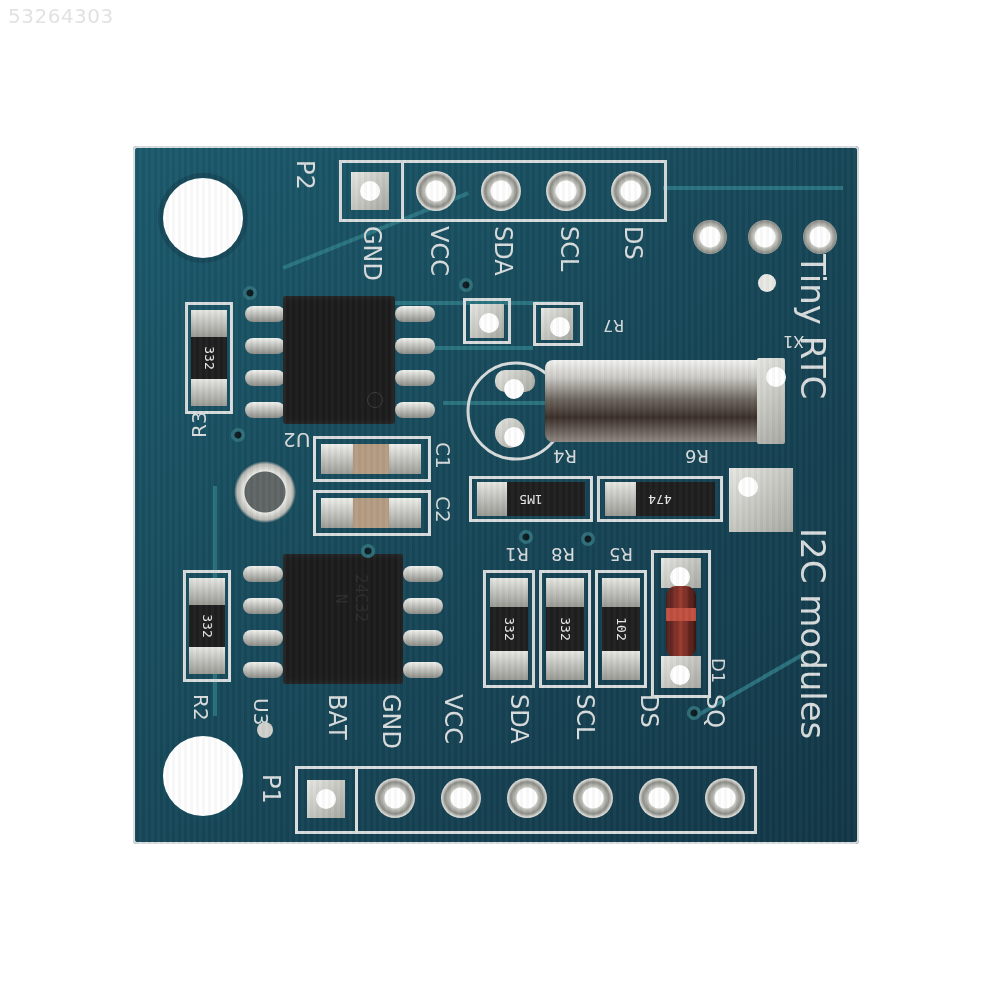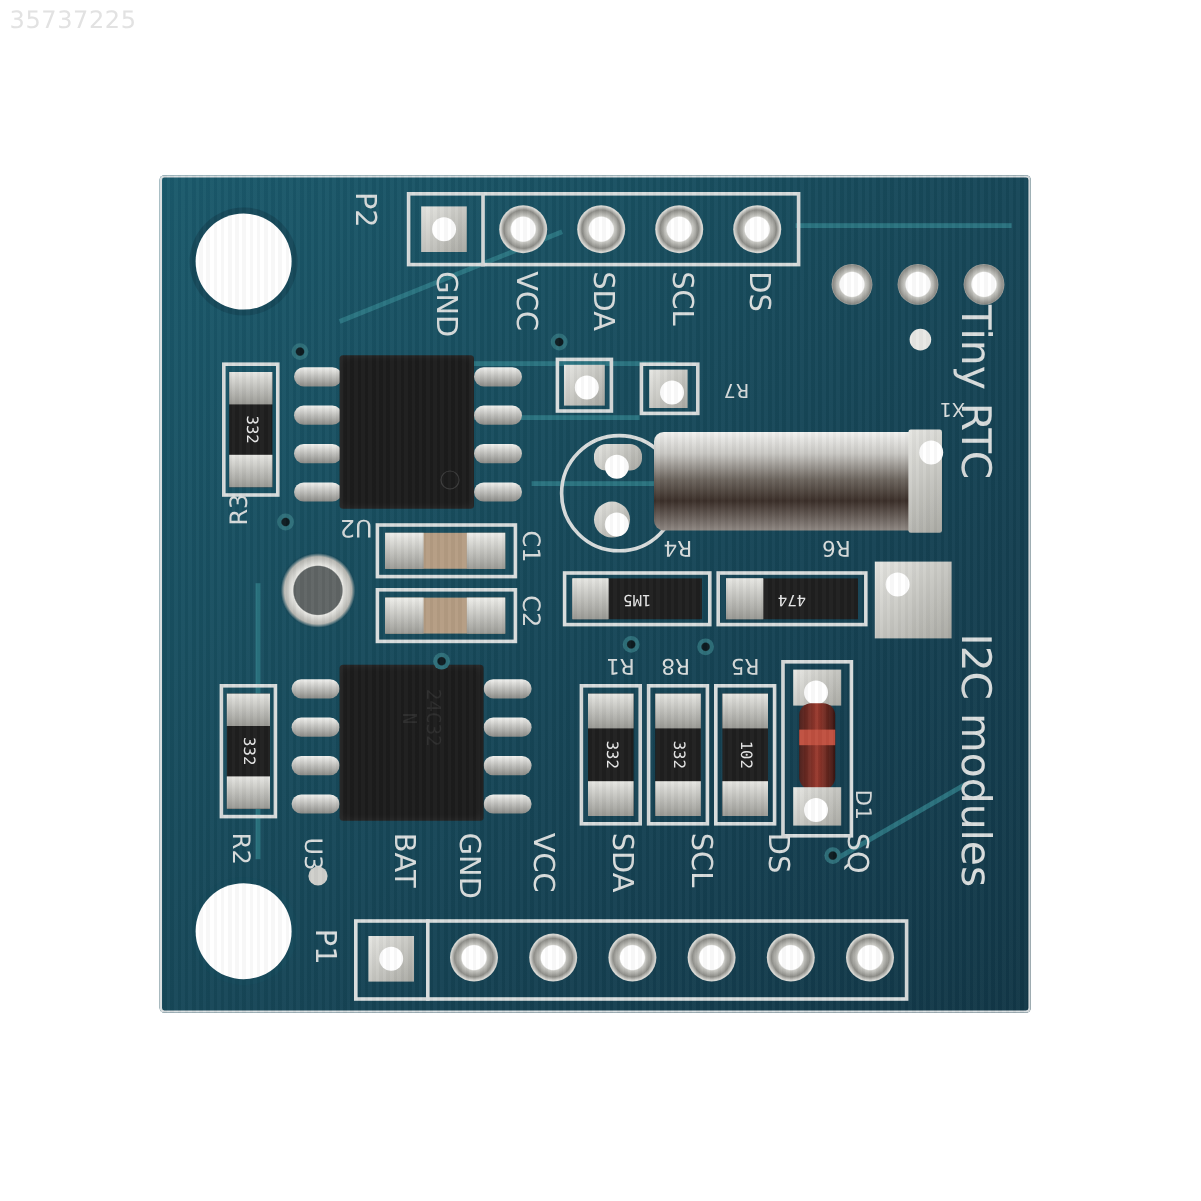--- a/index.html
+++ b/index.html
@@ -26,21 +26,21 @@
   .cap{position:absolute;background:#b59d83;}
   .cap .end{position:absolute;top:0;bottom:0;width:32%;background:linear-gradient(180deg,#eeeeea,#9c9c97);}
   .crystal{position:absolute;border-radius:8px;background:linear-gradient(180deg,#f2f2f0 0%,#c9c8c4 22%,#6d665f 48%,#3b2f29 70%,#8f8883 100%);}
   .diode{position:absolute;border-radius:10px;background:linear-gradient(90deg,#4a1e1a,#9a3a2e 50%,#3a1612);}
   .diode .band{position:absolute;left:0;right:0;top:30%;height:18%;background:#c05040;}
   .trace{position:absolute;background:#2e7a86;opacity:0.85;}
 </style>
 </head>
 <body>
 
-<div class="watermark">35737225</div>
+<div class="watermark">53264303</div>
 
 <div class="board">
 
   <div class="mhole" style="left:30px;top:32px;"></div>
   <div class="mhole" style="left:30px;top:590px;"></div>
 
   <div class="trace" style="left:150px;top:120px;width:200px;height:4px;transform:rotate(-22deg);transform-origin:left;"></div>
   <div class="trace" style="left:170px;top:155px;width:260px;height:4px;"></div>
   <div class="trace" style="left:160px;top:200px;width:240px;height:4px;"></div>
   <div class="trace" style="left:530px;top:40px;width:180px;height:4px;"></div>

